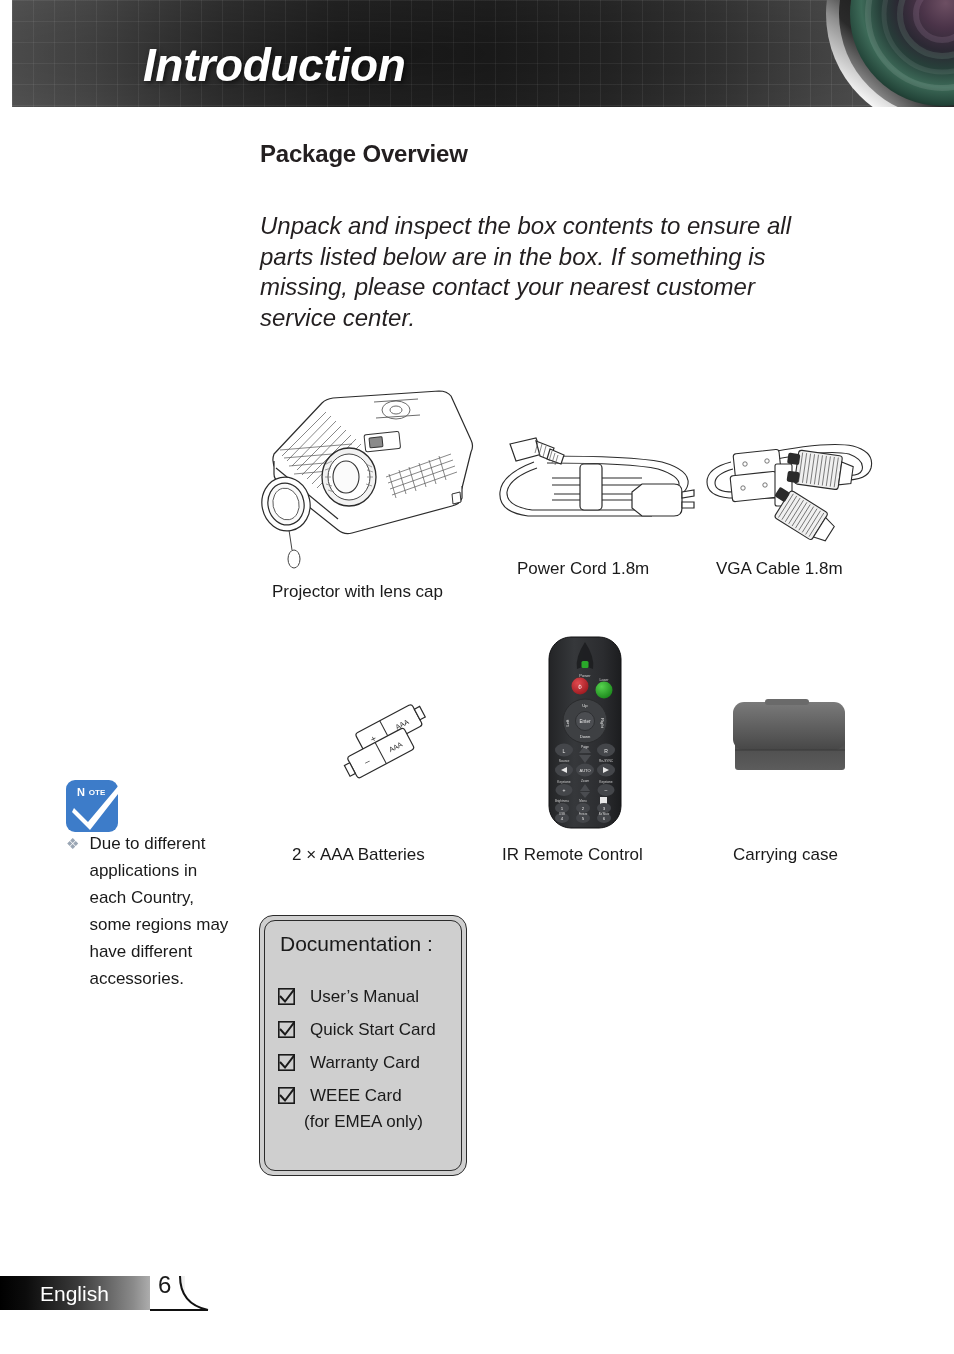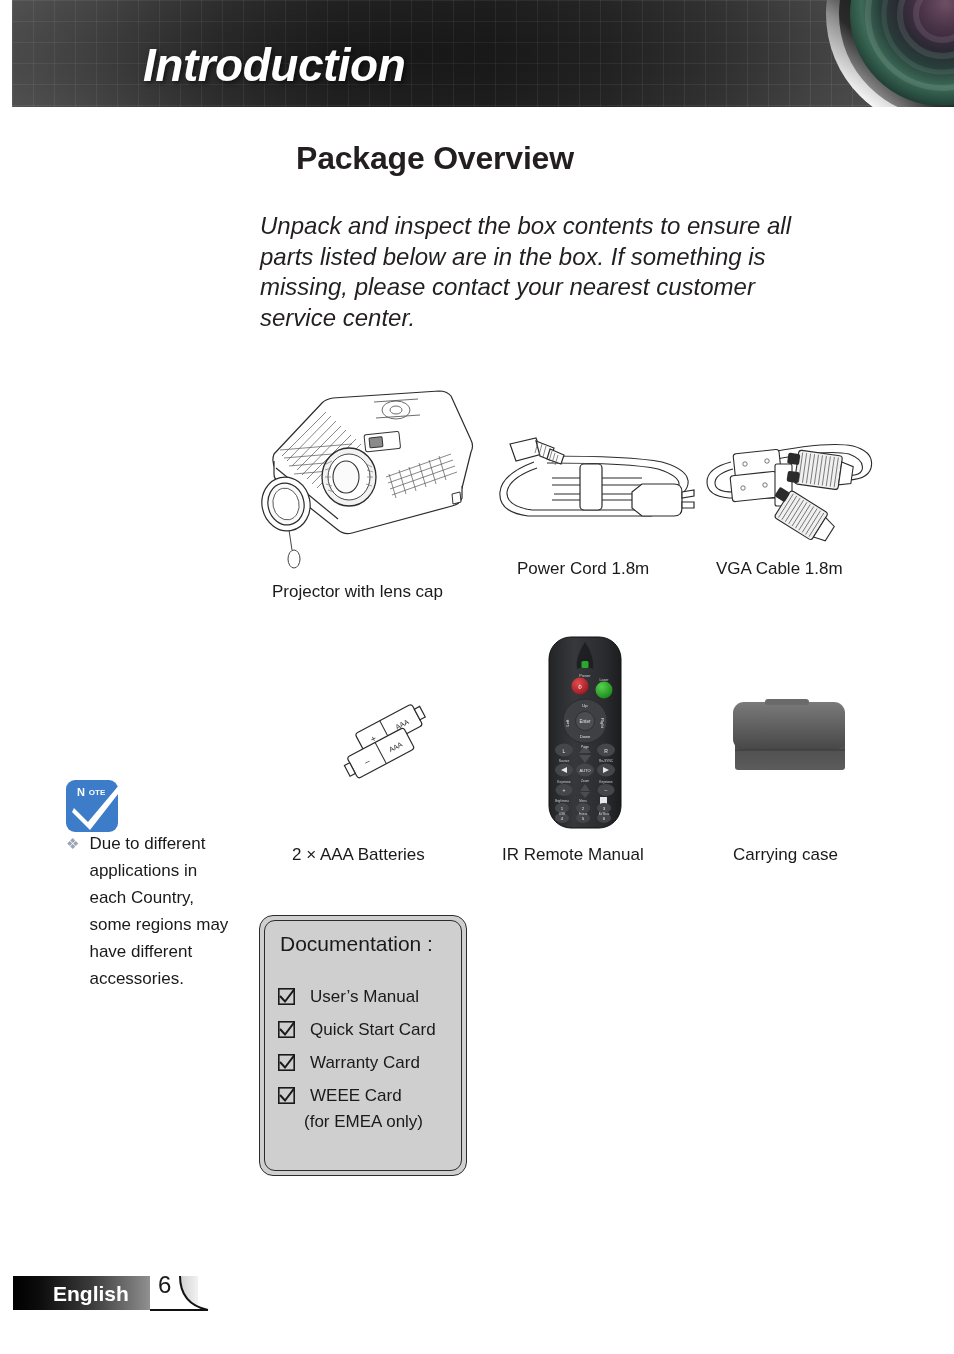--- a/index.html
+++ b/index.html
@@ -53,25 +53,24 @@
   .lens {
     position: absolute;
     left: 812px; top: -104px;
     width: 236px; height: 236px;
   }
 
   
   .section-title {
     position: absolute;
     left: 260px; top: 140px;
-    font-size: 32px;
+    font-size: 24px;
     font-weight: bold;
     color: #231f20;
     letter-spacing: -0.2px;
-    margin-left: 36px;
   }
   .intro {
     position: absolute;
     left: 260px; top: 211px;
     width: 560px;
     font-size: 24px;
     font-style: italic;
     line-height: 30.5px;
     color: #231f20;
   }
@@ -174,22 +173,22 @@
   .doc-sub {
     font-size: 17px;
     color: #1a1a1a;
     margin-left: 26px;
     white-space: nowrap;
   }
 
   
   .footer {
     position: absolute;
-    left: 13px; top: 1276px;
-    width: 185px; height: 40px; font-weight: bold;
+    left: 0; top: 1276px;
+    width: 185px; height: 40px;
   }
   .footer-bar {
     position: absolute;
     left: 0; top: 0;
     width: 185px; height: 34px;
     background: linear-gradient(to right, #000000 0%, #0c0c0c 14%, #3a3a3a 42%, #8a8a8a 72%, #cfcfcf 90%, #f2f2f2 100%);
   }
   .footer-lang {
     position: absolute;
     left: 40px; top: 6px;
@@ -496,21 +495,21 @@
   <rect x="6" y="40" width="110" height="32" rx="3" fill="url(#caseBody)"></rect>
   <rect x="4" y="4" width="112" height="48" rx="11" fill="url(#caseFlap)"></rect>
   <rect x="36" y="1" width="44" height="6" rx="3" fill="#6a6a6a"></rect>
   <path d="M6 52 L116 52" stroke="#3b3b3b" stroke-width="1.2"></path>
 </svg>
 
 <div class="cap cap-projector">Projector with lens cap</div>
 <div class="cap cap-power">Power Cord 1.8m</div>
 <div class="cap cap-vga">VGA Cable 1.8m</div>
 <div class="cap cap-batt">2 × AAA Batteries</div>
-<div class="cap cap-remote">IR Remote Manual</div>
+<div class="cap cap-remote">IR Remote Control</div>
 <div class="cap cap-case">Carrying case</div>
 
 <svg class="note-icon" viewBox="0 0 70 66">
   <rect x="2" y="10" width="52" height="52" rx="9" fill="#3d7cc9"></rect>
   <text x="17" y="26" font-family="'Liberation Sans',sans-serif" font-size="11" font-weight="bold" fill="#ffffff" text-anchor="middle">N</text>
   <text x="33" y="25" font-family="'Liberation Sans',sans-serif" font-size="8" font-weight="bold" fill="#ffffff" text-anchor="middle">OTE</text>
   <path d="M10 38 L24 52 L66 2 L68 6 L26 60 L8 42 Z" fill="#ffffff"></path>
 </svg>
 
 <div class="note-body">

